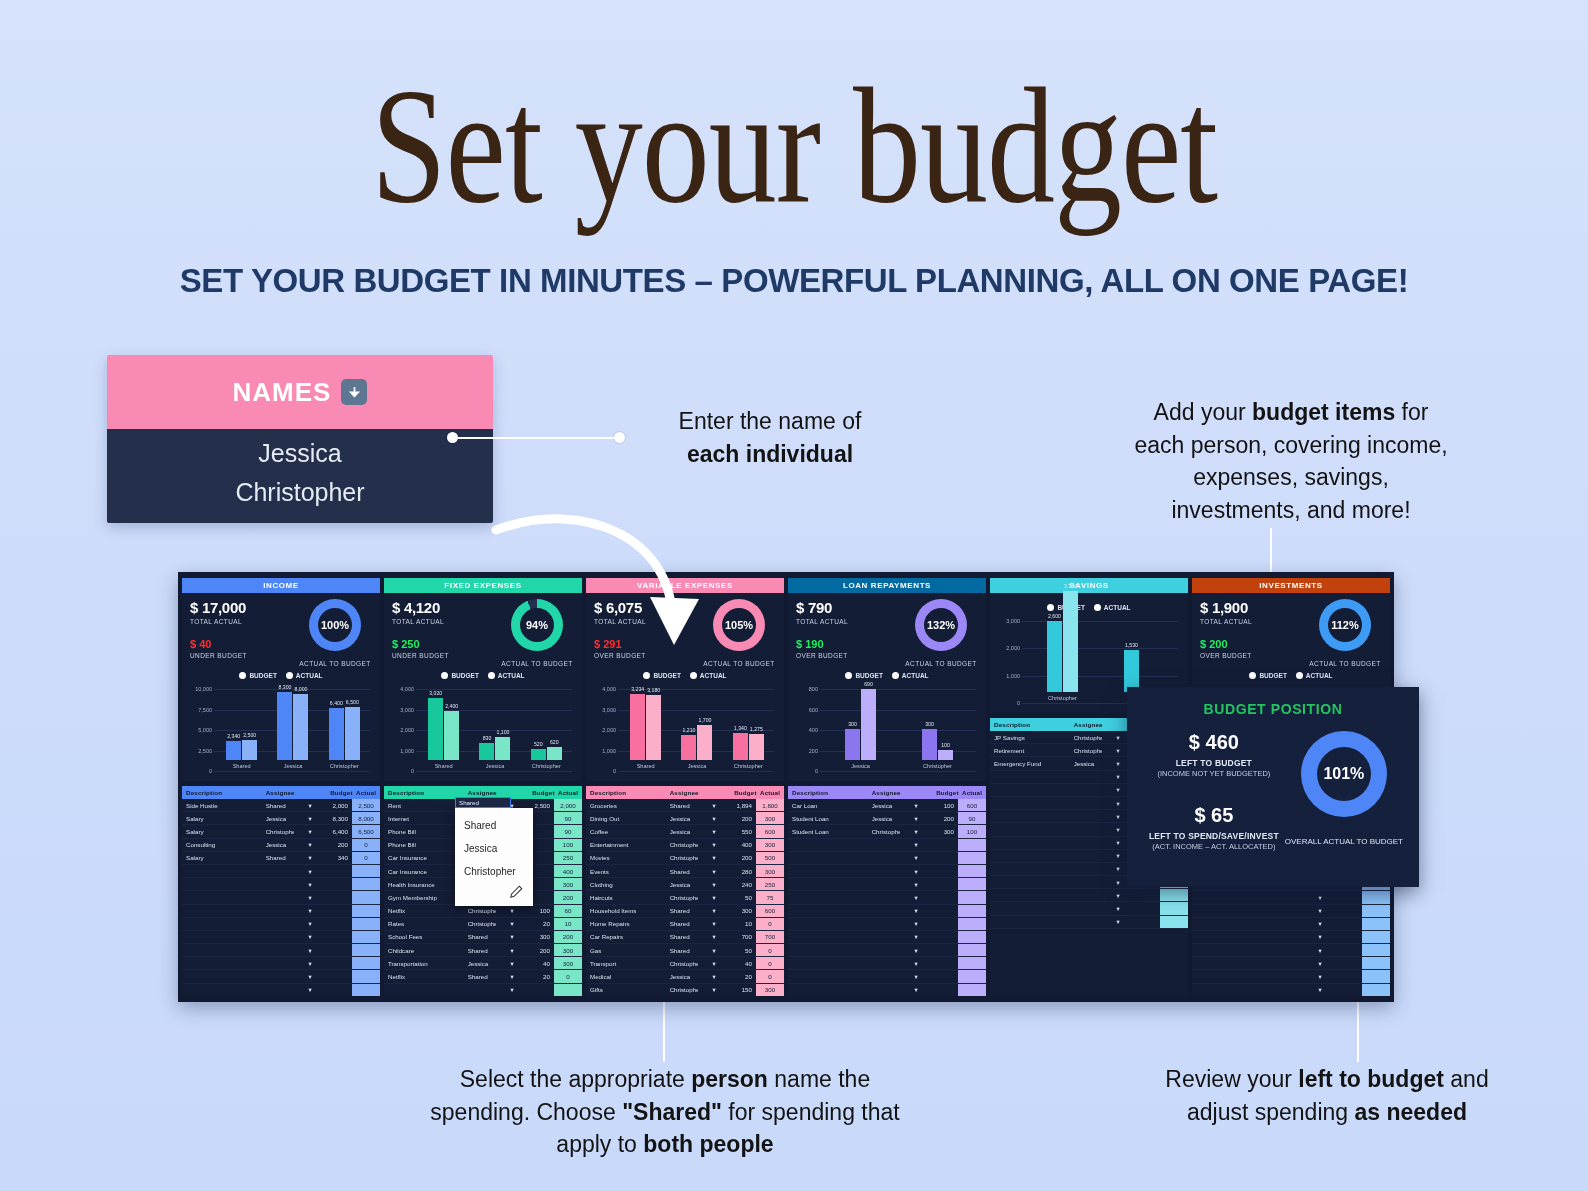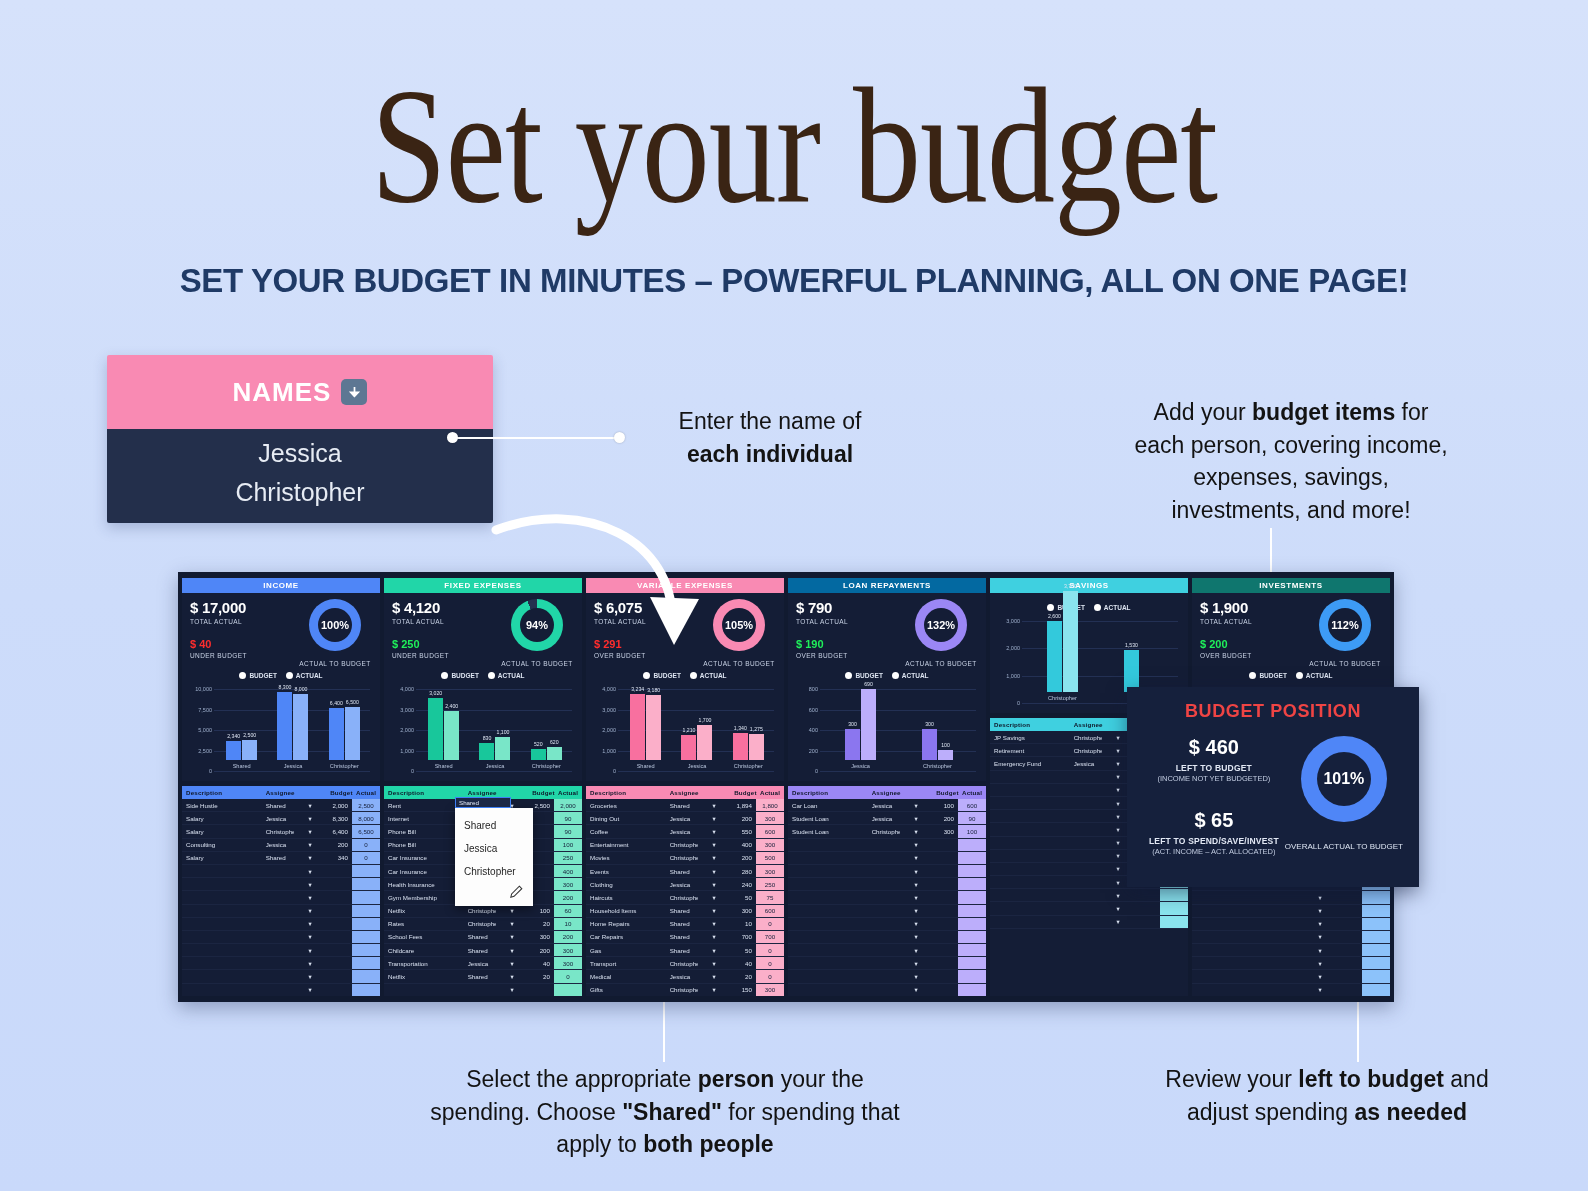--- a/index.html
+++ b/index.html
@@ -125,21 +125,21 @@
   .c-assignee { width: 30%; }
   .c-caret { width: 8%; text-align: center; color: #9fb0cd; font-size: 6px; }
   .c-budget { width: 12%; text-align: right; }
   .c-actual { width: 13%; text-align: center; font-size: 6px; }
   
   .bp {
     position: absolute; left: 1127px; top: 687px; width: 292px; height: 200px;
     background: #15203c; box-shadow: 0 6px 18px rgba(15,25,55,.5);
     padding: 14px 16px;
   }
-  .bp-title { text-align: center; color: #ef4444; font-size: 18px; font-weight: bold; letter-spacing: .6px; }
+  .bp-title { text-align: center; color: #22c55e; font-size: 14px; font-weight: bold; letter-spacing: .6px; }
   .bp-row { display: flex; margin-top: 14px; }
   .bp-left { width: 160px; text-align: center; }
   .bp-amt { color: #fff; font-size: 20px; font-weight: bold; }
   .bp-cap { color: #e2e8f4; font-size: 8.5px; font-weight: bold; letter-spacing: .2px; margin-top: 4px; }
   .bp-sub { color: #c3cde2; font-size: 7.5px; margin-top: 1px; }
   .bp-right { flex: 1; display: flex; flex-direction: column; align-items: center; justify-content: flex-start; }
   .bp-donut { width: 86px; height: 86px; border-radius: 50%; position: relative;
               display: flex; align-items: center; justify-content: center; }
   .bp-donut::after { content: ""; position: absolute; width: 54px; height: 54px;
                      border-radius: 50%; background: #15203c; }
@@ -194,21 +194,21 @@
 <div class="anno anno-2">
   <span>Add your </span><b>budget items</b><span> for</span><br>
   <span>each person, covering income,</span><br>
   <span>expenses, savings,</span><br>
   <span>investments, and more!</span>
 </div>
 <div class="leader" style="left:1270px; top:528px; width:2px; height:160px;"></div>
 <div class="leader-dot" style="left:1266px; top:683px;"></div>
 
 <div class="anno anno-3">
-  <span>Select the appropriate </span><b>person</b><span> your the</span><br>
+  <span>Select the appropriate </span><b>person</b><span> name the</span><br>
   <span>spending. Choose </span><b>"Shared"</b><span> for spending that</span><br>
   <span>apply to </span><b>both people</b>
 </div>
 <div class="leader" style="left:663px; top:900px; width:2px; height:162px;"></div>
 <div class="leader-dot" style="left:659px; top:896px;"></div>
 
 <div class="anno anno-4">
   <span>Review your </span><b>left to budget</b><span> and</span><br>
   <span>adjust spending </span><b>as needed</b>
 </div>
@@ -1143,21 +1143,21 @@
       <td class="c-caret">▾</td>
       <td class="c-budget"></td>
       <td class="c-actual" style="background:#8ae4ee;color:#16203a"></td>
     </tr>
     </tbody>
         </table>
       </div>
     </div>
     <div class="col">
       <div class="card">
-    <div class="card-title" style="background:#0f766e">INVESTMENTS</div>
+    <div class="card-title" style="background:#c2410c">INVESTMENTS</div>
     <div class="card-body">
       <div class="kpi-row">
         <div class="kpi-left">
           <div class="kpi-total">$ 1,900</div>
           <div class="kpi-cap">TOTAL ACTUAL</div>
           <div class="kpi-delta over">$ 200</div>
           <div class="kpi-cap">OVER BUDGET</div>
         </div>
         <div class="kpi-right">
           <div class="donut" style="background:conic-gradient(#3d9bf5 0 100%, #24304f 100% 100%)">

